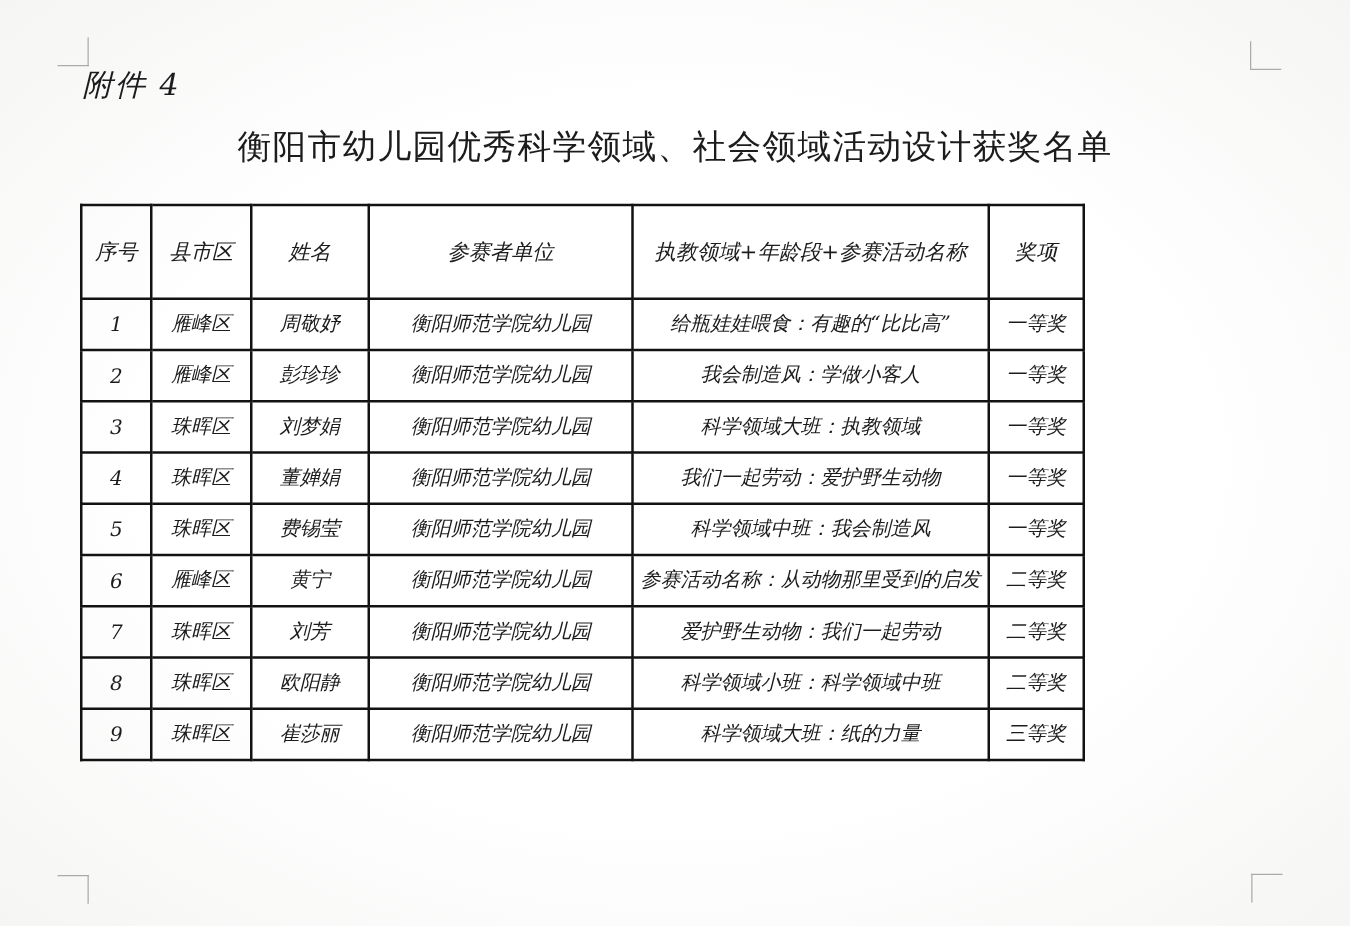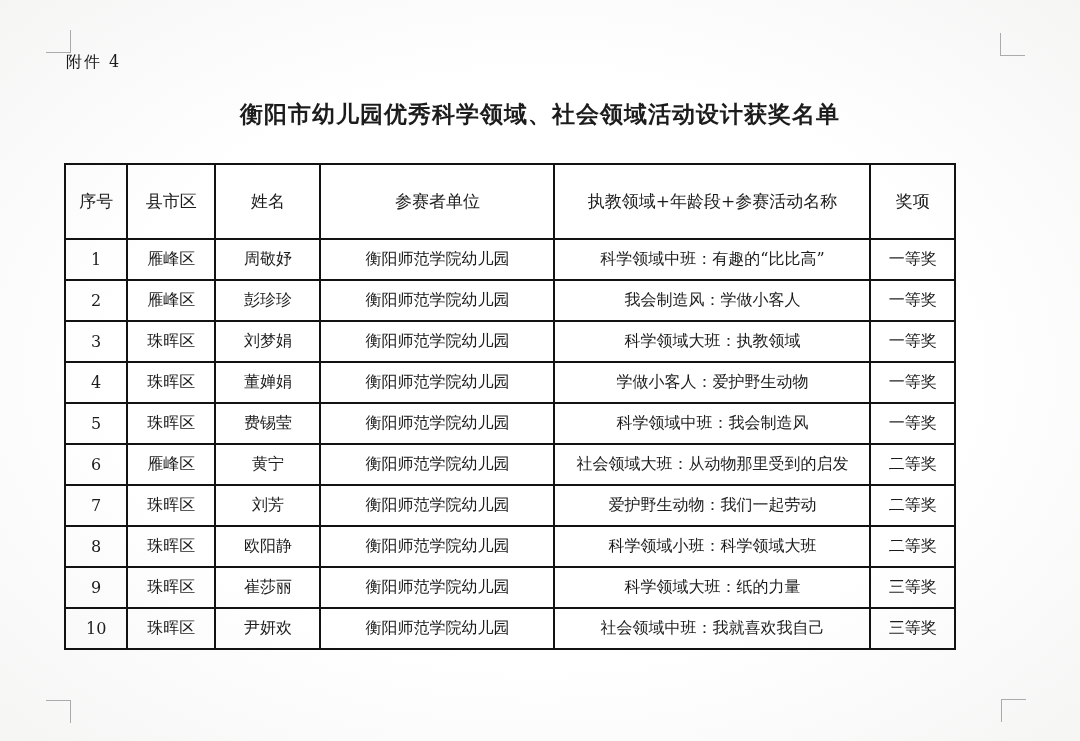--- a/index.html
+++ b/index.html
@@ -9,40 +9,42 @@
     position: relative;
     overflow: hidden;
     background: radial-gradient(ellipse at center, #ffffff 55%, #f5f5f4 100%);
     font-family: "DejaVu Serif", "Liberation Serif", serif;
     color: #1c1c1c;
   }
   .attachment {
     position: absolute;
     left: 66px;
     top: 52px;
-    font-size: 16px;
+    font-size: 24px;
     letter-spacing: 2px;
+    font-style: italic;
   }
   .title {
     position: absolute;
     left: 0;
     top: 99px;
     width: 100%;
     text-align: center;
-    font-size: 23px;
-    font-weight: bold;
+    font-size: 27px;
+    font-weight: normal;
     letter-spacing: 1px;
   }
   table.awards-table {
     position: absolute;
     left: 64px;
     top: 163px;
-    width: 892px;
+    width: 804px;
     border-collapse: collapse;
     table-layout: fixed;
+    font-style: italic;
   }
   .awards-table th, .awards-table td {
     border: 2px solid #121212;
     text-align: center;
     vertical-align: middle;
     font-weight: normal;
     padding: 0 4px;
     box-sizing: border-box;
     overflow: hidden;
     white-space: nowrap;
@@ -96,21 +98,21 @@
         <th>执教领域+年龄段+参赛活动名称</th>
         <th>奖项</th>
       </tr>
   </thead>
   <tbody>
       <tr>
         <td>1</td>
         <td>雁峰区</td>
         <td>周敬妤</td>
         <td>衡阳师范学院幼儿园</td>
-        <td>科学领域中班：有趣的“比比高”</td>
+        <td>给瓶娃娃喂食：有趣的“比比高”</td>
         <td>一等奖</td>
       </tr>
       <tr>
         <td>2</td>
         <td>雁峰区</td>
         <td>彭珍珍</td>
         <td>衡阳师范学院幼儿园</td>
         <td>我会制造风：学做小客人</td>
         <td>一等奖</td>
       </tr>
@@ -120,65 +122,57 @@
         <td>刘梦娟</td>
         <td>衡阳师范学院幼儿园</td>
         <td>科学领域大班：执教领域</td>
         <td>一等奖</td>
       </tr>
       <tr>
         <td>4</td>
         <td>珠晖区</td>
         <td>董婵娟</td>
         <td>衡阳师范学院幼儿园</td>
-        <td>学做小客人：爱护野生动物</td>
+        <td>我们一起劳动：爱护野生动物</td>
         <td>一等奖</td>
       </tr>
       <tr>
         <td>5</td>
         <td>珠晖区</td>
         <td>费锡莹</td>
         <td>衡阳师范学院幼儿园</td>
         <td>科学领域中班：我会制造风</td>
         <td>一等奖</td>
       </tr>
       <tr>
         <td>6</td>
         <td>雁峰区</td>
         <td>黄宁</td>
         <td>衡阳师范学院幼儿园</td>
-        <td>社会领域大班：从动物那里受到的启发</td>
+        <td>参赛活动名称：从动物那里受到的启发</td>
         <td>二等奖</td>
       </tr>
       <tr>
         <td>7</td>
         <td>珠晖区</td>
         <td>刘芳</td>
         <td>衡阳师范学院幼儿园</td>
         <td>爱护野生动物：我们一起劳动</td>
         <td>二等奖</td>
       </tr>
       <tr>
         <td>8</td>
         <td>珠晖区</td>
         <td>欧阳静</td>
         <td>衡阳师范学院幼儿园</td>
-        <td>科学领域小班：科学领域大班</td>
+        <td>科学领域小班：科学领域中班</td>
         <td>二等奖</td>
       </tr>
       <tr>
         <td>9</td>
         <td>珠晖区</td>
         <td>崔莎丽</td>
         <td>衡阳师范学院幼儿园</td>
         <td>科学领域大班：纸的力量</td>
         <td>三等奖</td>
       </tr>
-      <tr>
-        <td>10</td>
-        <td>珠晖区</td>
-        <td>尹妍欢</td>
-        <td>衡阳师范学院幼儿园</td>
-        <td>社会领域中班：我就喜欢我自己</td>
-        <td>三等奖</td>
-      </tr>
     </tbody>
 </table>
 
 </body></html>

